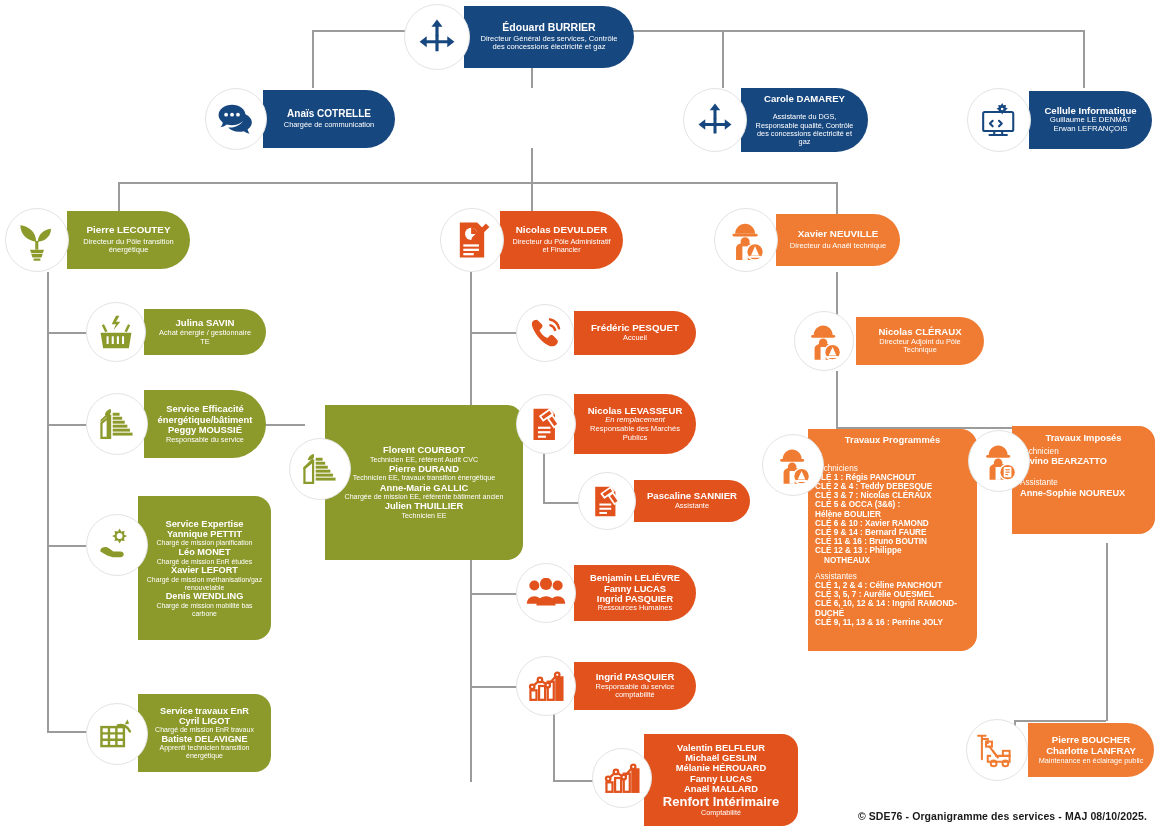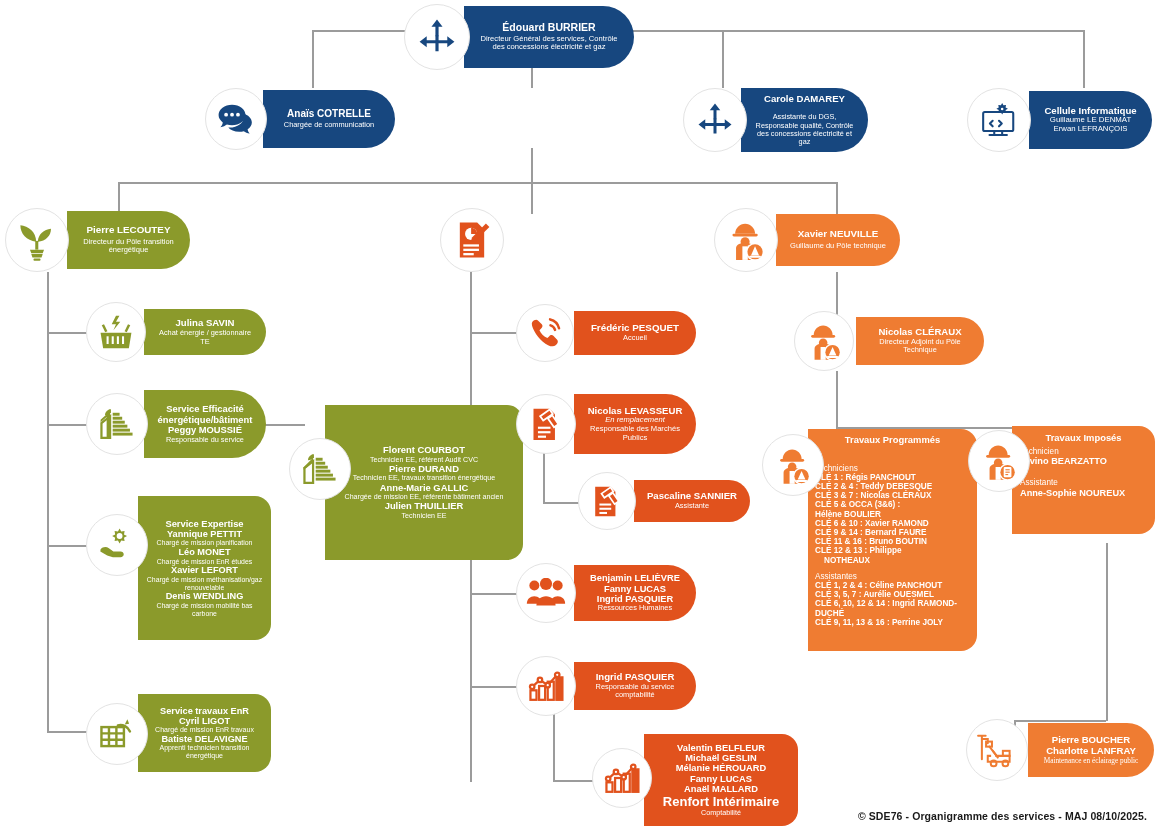--- a/index.html
+++ b/index.html
@@ -181,37 +181,41 @@
         <path d="M23 26c0-9 7-14 15-15 0 8-6 14-15 15z"></path>
         <rect x="20" y="25" width="3.5" height="10"></rect>
         <path d="M14 35h16l-1.5 4h-13z"></path>
         <path d="M15.5 40h13l-1.3 4h-10.4z"></path>
         <rect x="18" y="45" width="8" height="2.6" rx="1"></rect>
       </svg>
     </div>
   </div>
 
   <div class="node" style="left:440px;top:208px;width:183px;height:64px;">
+    <div class="panel pill c-orange" style="left:60px;width:123px;height:58px;top:3px;">
+      <div class="nm" style="font-size:9.8px;">Nicolas DEVULDER</div>
+      <div class="rl" style="font-size:7.3px;margin-top:2px;">Directeur du Pôle Administratif et Financier</div>
+    </div>
     <div class="bubble" style="width:64px;height:64px;">
       <svg width="38" height="40" viewBox="0 0 42 46" fill="#e1521d" aria-hidden="true">
         <path d="M7 3h20l8 8v32H7z"></path>
         <circle cx="20" cy="16" r="7" fill="#fff"></circle>
         <path d="M20 16V9a7 7 0 017 7z" fill="#e1521d"></path>
         <rect x="11" y="28" width="18" height="2.6" fill="#fff"></rect>
         <rect x="11" y="33" width="18" height="2.6" fill="#fff"></rect>
         <rect x="11" y="38" width="12" height="2.6" fill="#fff"></rect>
         <path d="M37 4l4 4-16 16-5.5 1.5L21 20z"></path>
       </svg>
     </div>
   </div>
 
   <div class="node" style="left:714px;top:208px;width:186px;height:64px;">
     <div class="panel pill c-orange2" style="left:62px;width:124px;height:52px;top:6px;">
       <div class="nm" style="font-size:9.8px;">Xavier NEUVILLE</div>
-      <div class="rl" style="font-size:7.5px;margin-top:2px;">Guillaume du Pôle technique</div>
+      <div class="rl" style="font-size:7.5px;margin-top:2px;">Directeur du Anaël technique</div>
     </div>
     <div class="bubble" style="width:64px;height:64px;">
       <svg width="38" height="42" viewBox="0 0 42 46" fill="#ef7c32" aria-hidden="true">
         <path d="M9 16c0-6 5-11 11-11s11 5 11 11H9z"></path>
           <rect x="6" y="16" width="28" height="3.2" rx="1.6"></rect>
         <circle cx="20" cy="25" r="5"></circle>
         <path d="M10 32c0-3.5 4-6 10-6s10 2.5 10 6v13H10z"></path>
         <rect x="17" y="30" width="6" height="15" fill="#fff"></rect>
         <circle cx="31" cy="36" r="10" fill="#fff"></circle>
         <circle cx="31" cy="36" r="8.4" fill="#ef7c32"></circle>
@@ -522,21 +526,21 @@
         <rect x="28.5" y="35.4" width="5" height="1.3" fill="#ef7c32"></rect>
         <rect x="28.5" y="38.2" width="3.2" height="1.3" fill="#ef7c32"></rect>
       </svg>
     </div>
   </div>
 
   <div class="node" style="left:966px;top:718px;width:188px;height:64px;">
     <div class="panel pill c-orange2" style="left:62px;width:126px;height:54px;top:5px;">
       <div class="nm" style="font-size:9.6px;">Pierre BOUCHER</div>
       <div class="nm" style="font-size:9.6px;">Charlotte LANFRAY</div>
-      <div class="rl" style="font-size:7.3px;font-family:Liberation Serif, serif;">Maintenance en éclairage public</div>
+      <div class="rl" style="font-size:7.3px;">Maintenance en éclairage public</div>
     </div>
     <div class="bubble" style="width:62px;height:62px;">
       <svg width="42" height="36" viewBox="0 0 50 42" fill="none" stroke="#ef7c32" stroke-width="2.4" aria-hidden="true">
         <path d="M7 4v28M2.5 4h9" stroke-linecap="round"></path>
         <path d="M7 8h7v5" stroke-linecap="round"></path>
         <rect x="12" y="11" width="7" height="6"></rect>
         <path d="M16 17l8 10" stroke-linecap="round"></path>
         <path d="M20 22l6 8" stroke-linecap="round"></path>
         <path d="M23 28h17v7H14v-7h4"></path>
         <circle cx="21" cy="37" r="3.4"></circle>

